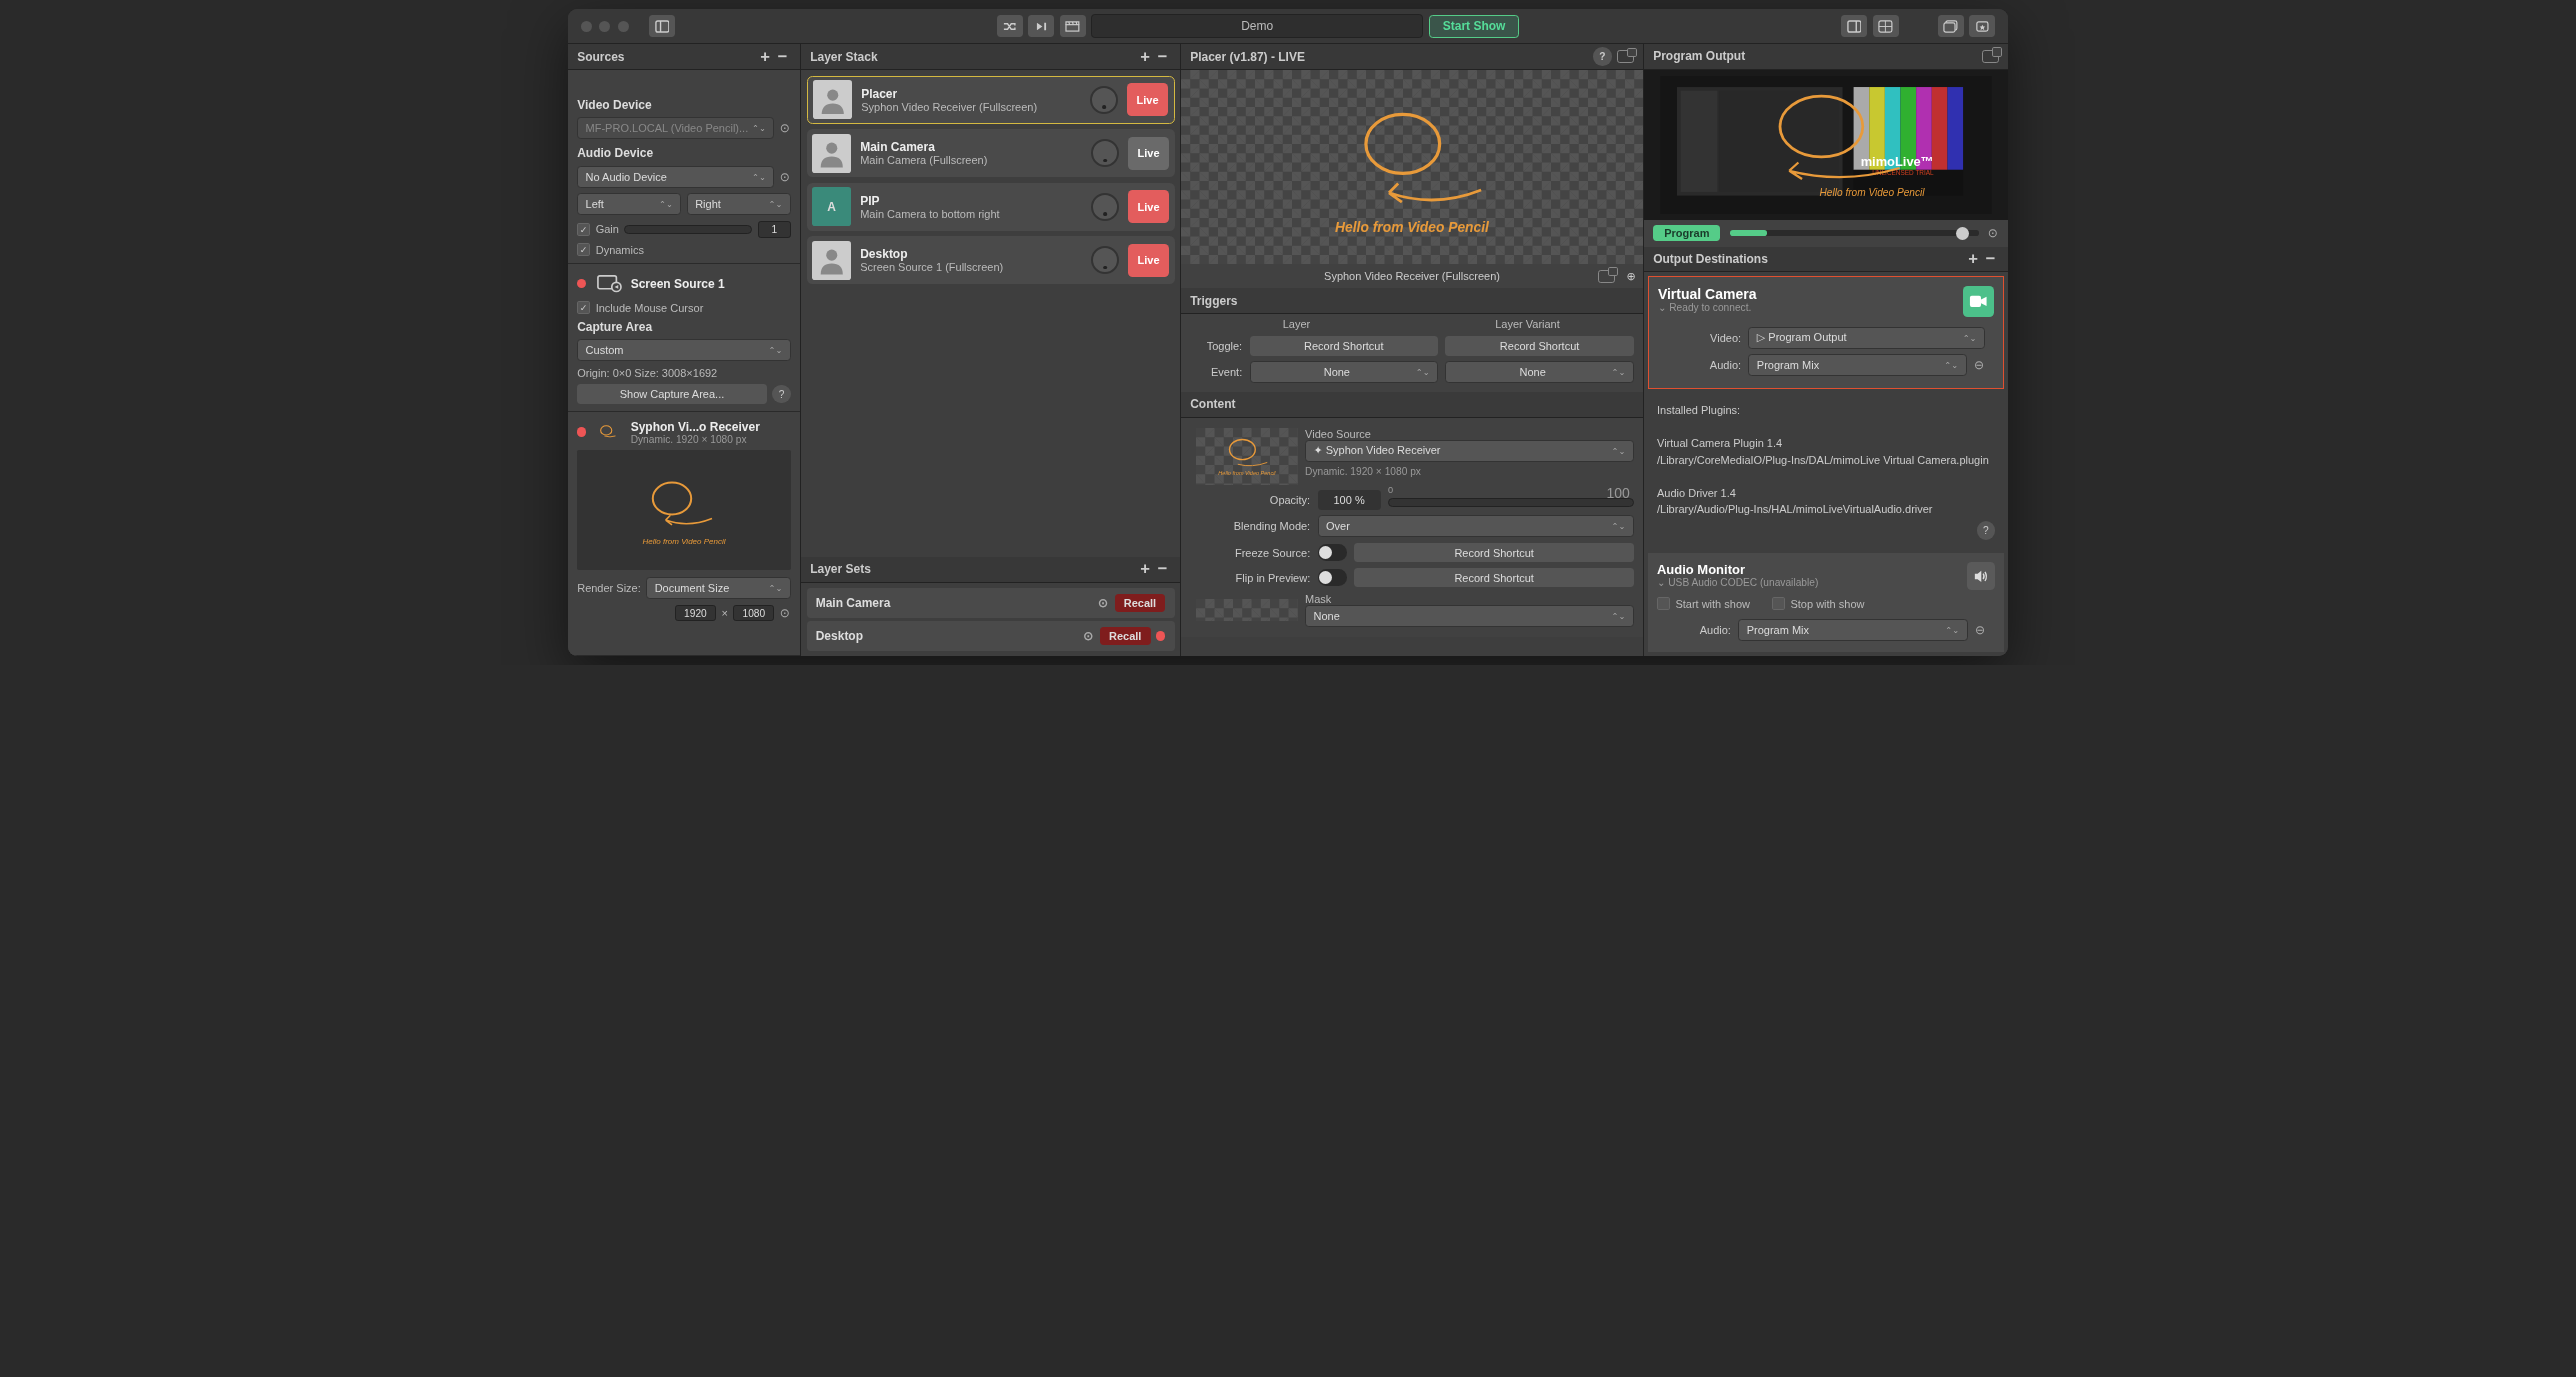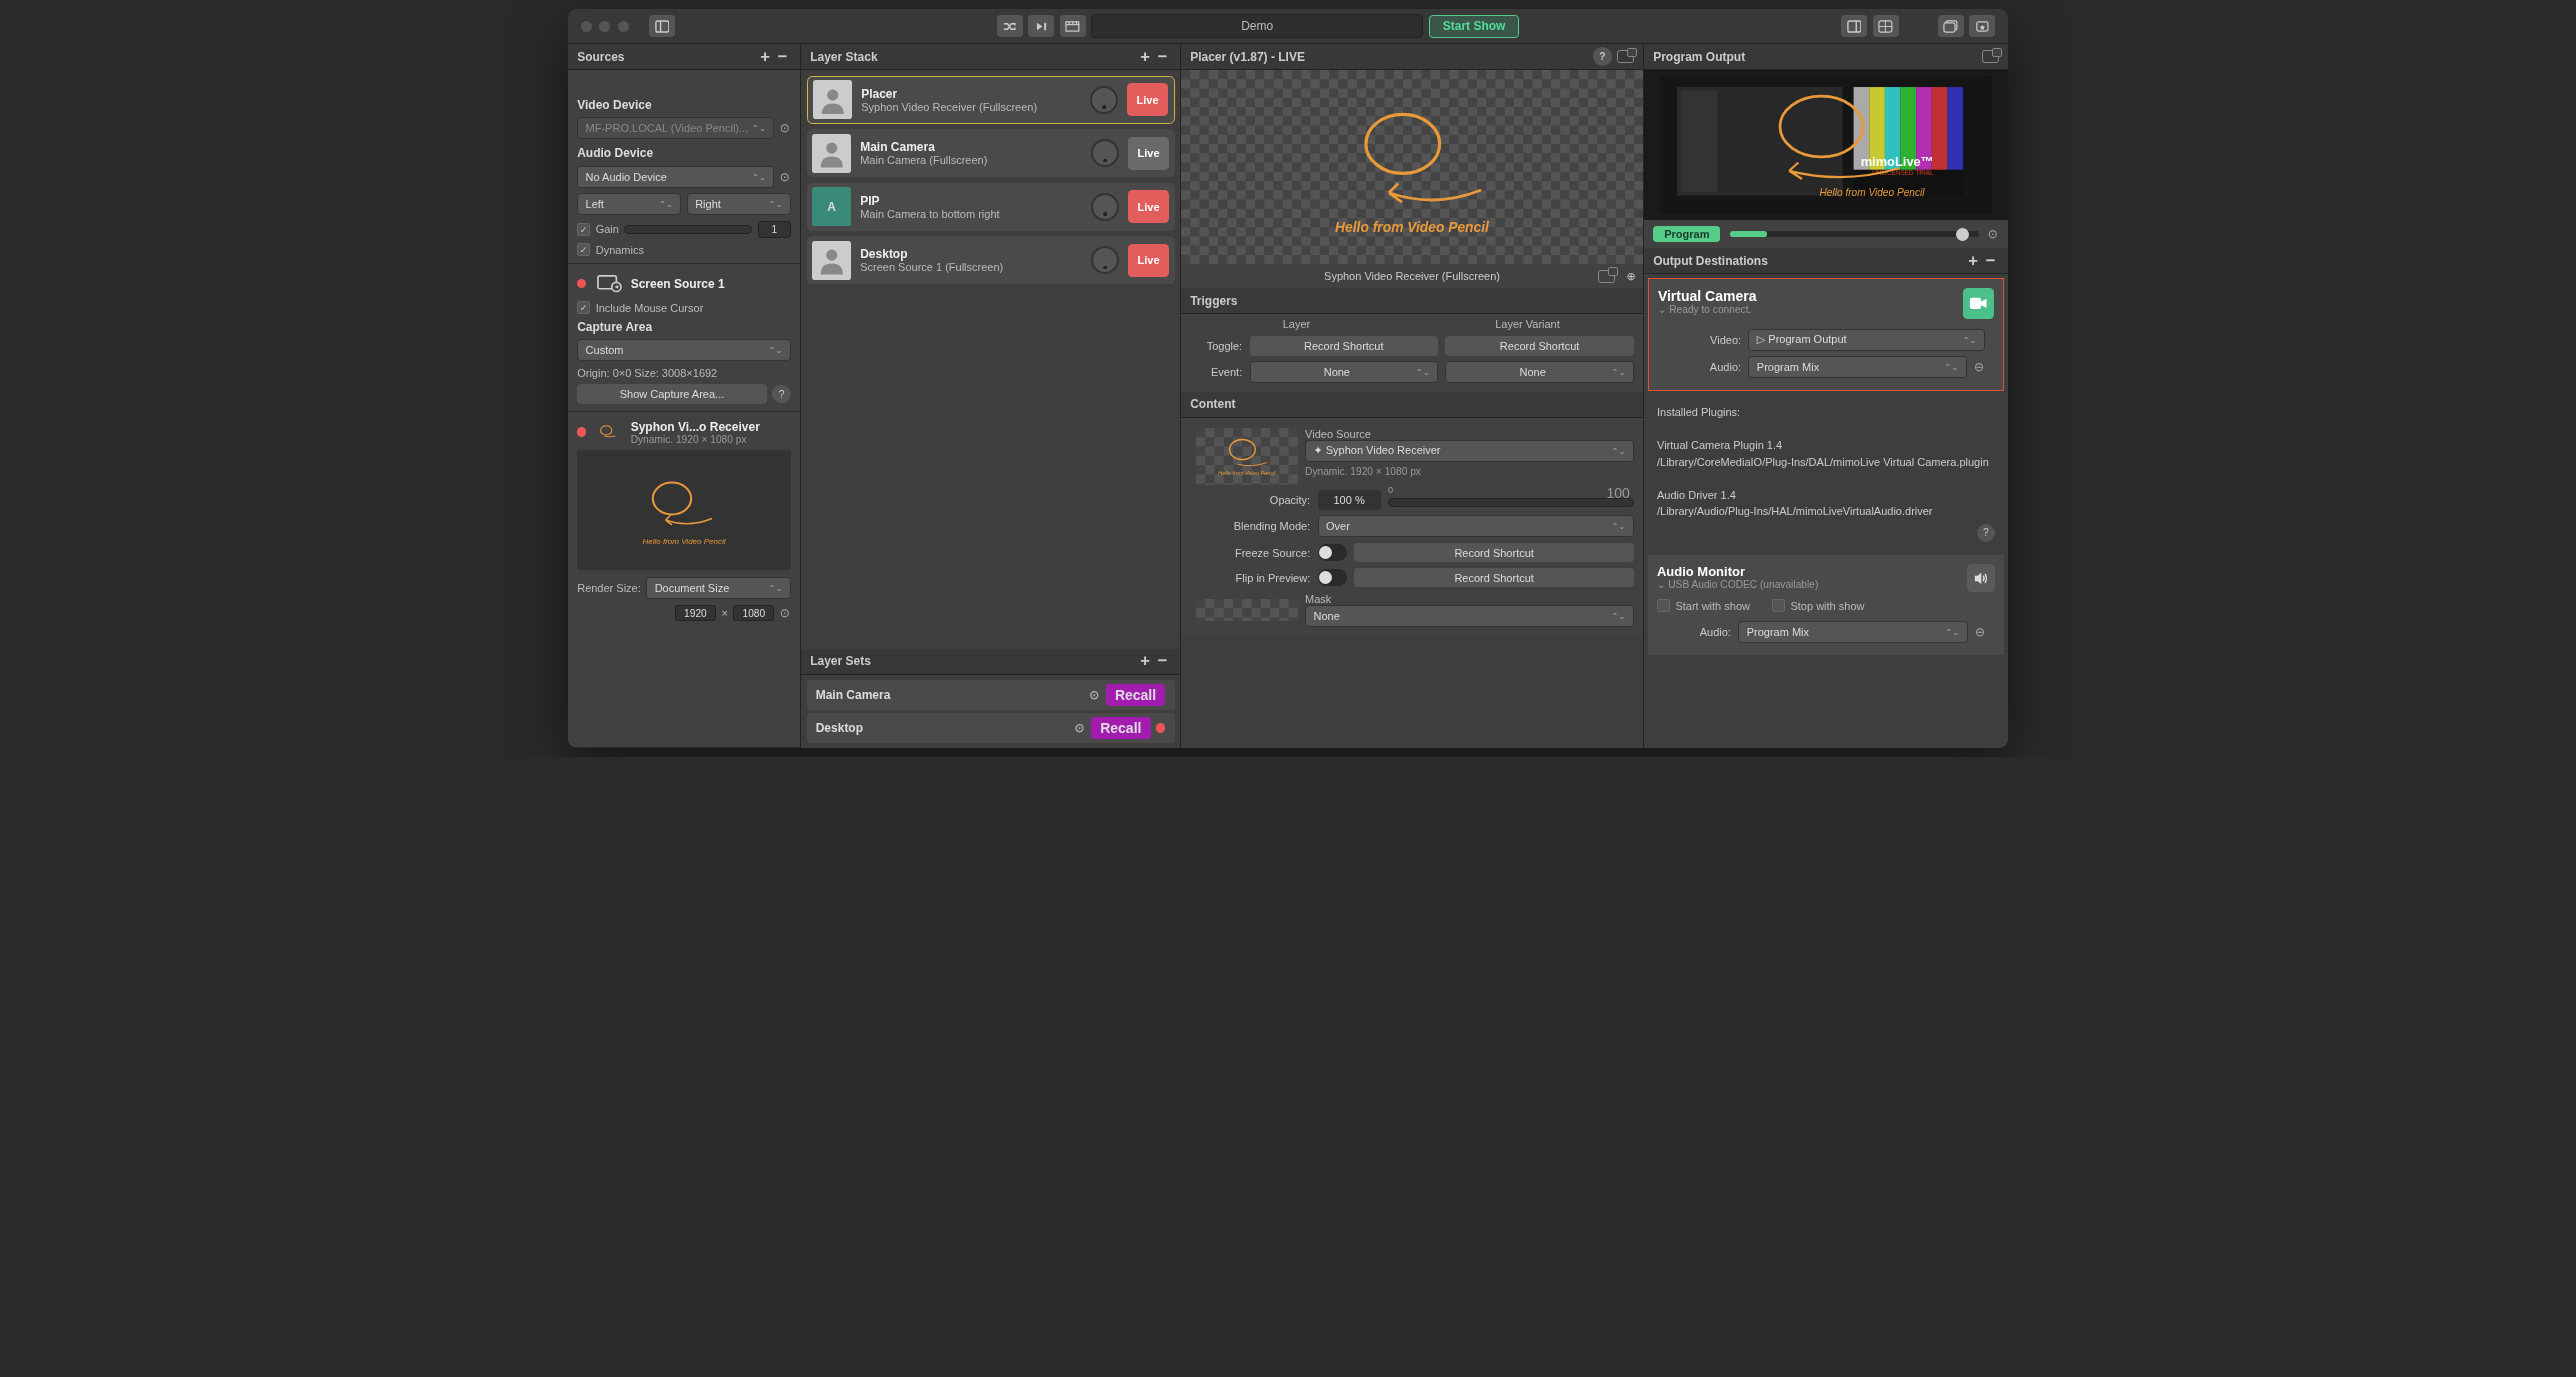--- a/index.html
+++ b/index.html
@@ -1,18 +1,18 @@
 <!DOCTYPE html>
 <html style="font-size:14.8px"><head>
 <meta charset="utf-8">
 <style>
 * { box-sizing: border-box; margin: 0; padding: 0; font-family: -apple-system, "Helvetica Neue", Arial, sans-serif; }
 body { background: #2a2a2a; color: #ddd; font-size: 12px; overflow: hidden; }
 
-.window { width: 1440px; height: 739px; background: #3a3a3a; border-radius: 9.2px; box-shadow: 0 18.5px 55px rgba(0,0,0,0.5); margin: 9.2px auto; overflow: hidden; display: flex; flex-direction: column; }
+.window { width: 1440px; height: 647px; background: #3a3a3a; border-radius: 9.2px; box-shadow: 0 18.5px 55px rgba(0,0,0,0.5); margin: 9.2px auto; overflow: hidden; display: flex; flex-direction: column; }
 
 
 .titlebar { height: 35px; background: #383838; display: flex; align-items: center; padding: 0 13px; border-bottom: 0.9px solid #222; }
 .traffic { display: flex; gap: 7.4px; }
 .traffic span { width: 11px; height: 11px; border-radius: 50%; background: #555; }
 .tb-icon { margin-left: 20.3px; width: 26px; height: 22px; background: #555; border-radius: 3.7px; display: flex; align-items: center; justify-content: center; }
 .tb-center { flex: 1; display: flex; align-items: center; justify-content: center; gap: 5.5px; }
 .tb-btn { width: 26px; height: 22px; background: #555; border-radius: 3.7px; display:flex;align-items:center;justify-content:center;}
 .tb-title { width: 332px; height: 24px; background: #2e2e2e; border: 0.9px solid #222; border-radius: 3.7px; display: flex; align-items: center; justify-content: center; color: #bbb; }
 .start-show { padding: 3.7px 13px; background: #3a554a; border: 0.9px solid #55cc88; color: #55dd99; border-radius: 3.7px; font-weight: 600; }
@@ -63,21 +63,21 @@
 .layer-text { flex: 1; }
 .layer-title { font-weight: 600; color: #eee; font-size: 12px; }
 .layer-sub { font-size: 11px; color: #bbb; }
 .knob { width: 28px; height: 28px; border-radius: 50%; border: 2.8px solid #333; background: #555; position: relative; }
 .knob::after { content:""; position:absolute; width:3.7px; height:3.7px; background:#222; border-radius:50%; bottom:2.8px; left:50%; transform:translateX(-50%);}
 .live-btn { width: 41px; height: 33px; border-radius: 4.6px; color: #fff; font-weight: 600; display: flex; align-items: center; justify-content: center; font-size: 11px; }
 .live-btn.red { background: #e35d5d; } .live-btn.gray { background: #6a6a6a; }
 
 .layer-sets { padding: 5.5px; display:flex;flex-direction:column;gap:3.7px;}
 .lset { background: #4a4a4a; height: 29.5px; border-radius: 3.7px; display: flex; align-items: center; padding: 0 9.2px; font-weight: 600; }
-.recall { background: #a21caf; padding: 2.8px 9.2px; border-radius: 3.7px; font-size: 14px; }
+.recall { background: #7f1d1d; padding: 2.8px 9.2px; border-radius: 3.7px; font-size: 11px; }
 
 
 .checker { background-image: linear-gradient(45deg,#555 25%,transparent 25%),linear-gradient(-45deg,#555 25%,transparent 25%),linear-gradient(45deg,transparent 75%,#555 75%),linear-gradient(-45deg,transparent 75%,#555 75%); background-size: 18.5px 18.5px; background-position: 0 0,0 9.2px,9.2px -9.2px,-9.2px 0; background-color: #444; }
 .preview-area { height: 194px; display:flex;align-items:center;justify-content:center; position:relative;}
 .preview-footer { height: 24px; background: #414141; display:flex;align-items:center;justify-content:center;font-size:11px;color:#ccc; position:relative;}
 .form-row { display: flex; align-items: center; padding: 2.8px 9.2px; gap: 7.4px; }
 .form-lbl { width: 120px; text-align: right; color: #ccc; font-size: 11px; }
 .toggle { width: 29.5px; height: 16.6px; background: #2a2a2a; border-radius: 8.3px; position: relative; }
 .toggle::after { content:""; position:absolute; width:13px;height:13px;background:#ddd;border-radius:50%;top:1.8px;left:1.8px;}
 .trigger-cols { display: flex; padding: 3.7px 0; }

